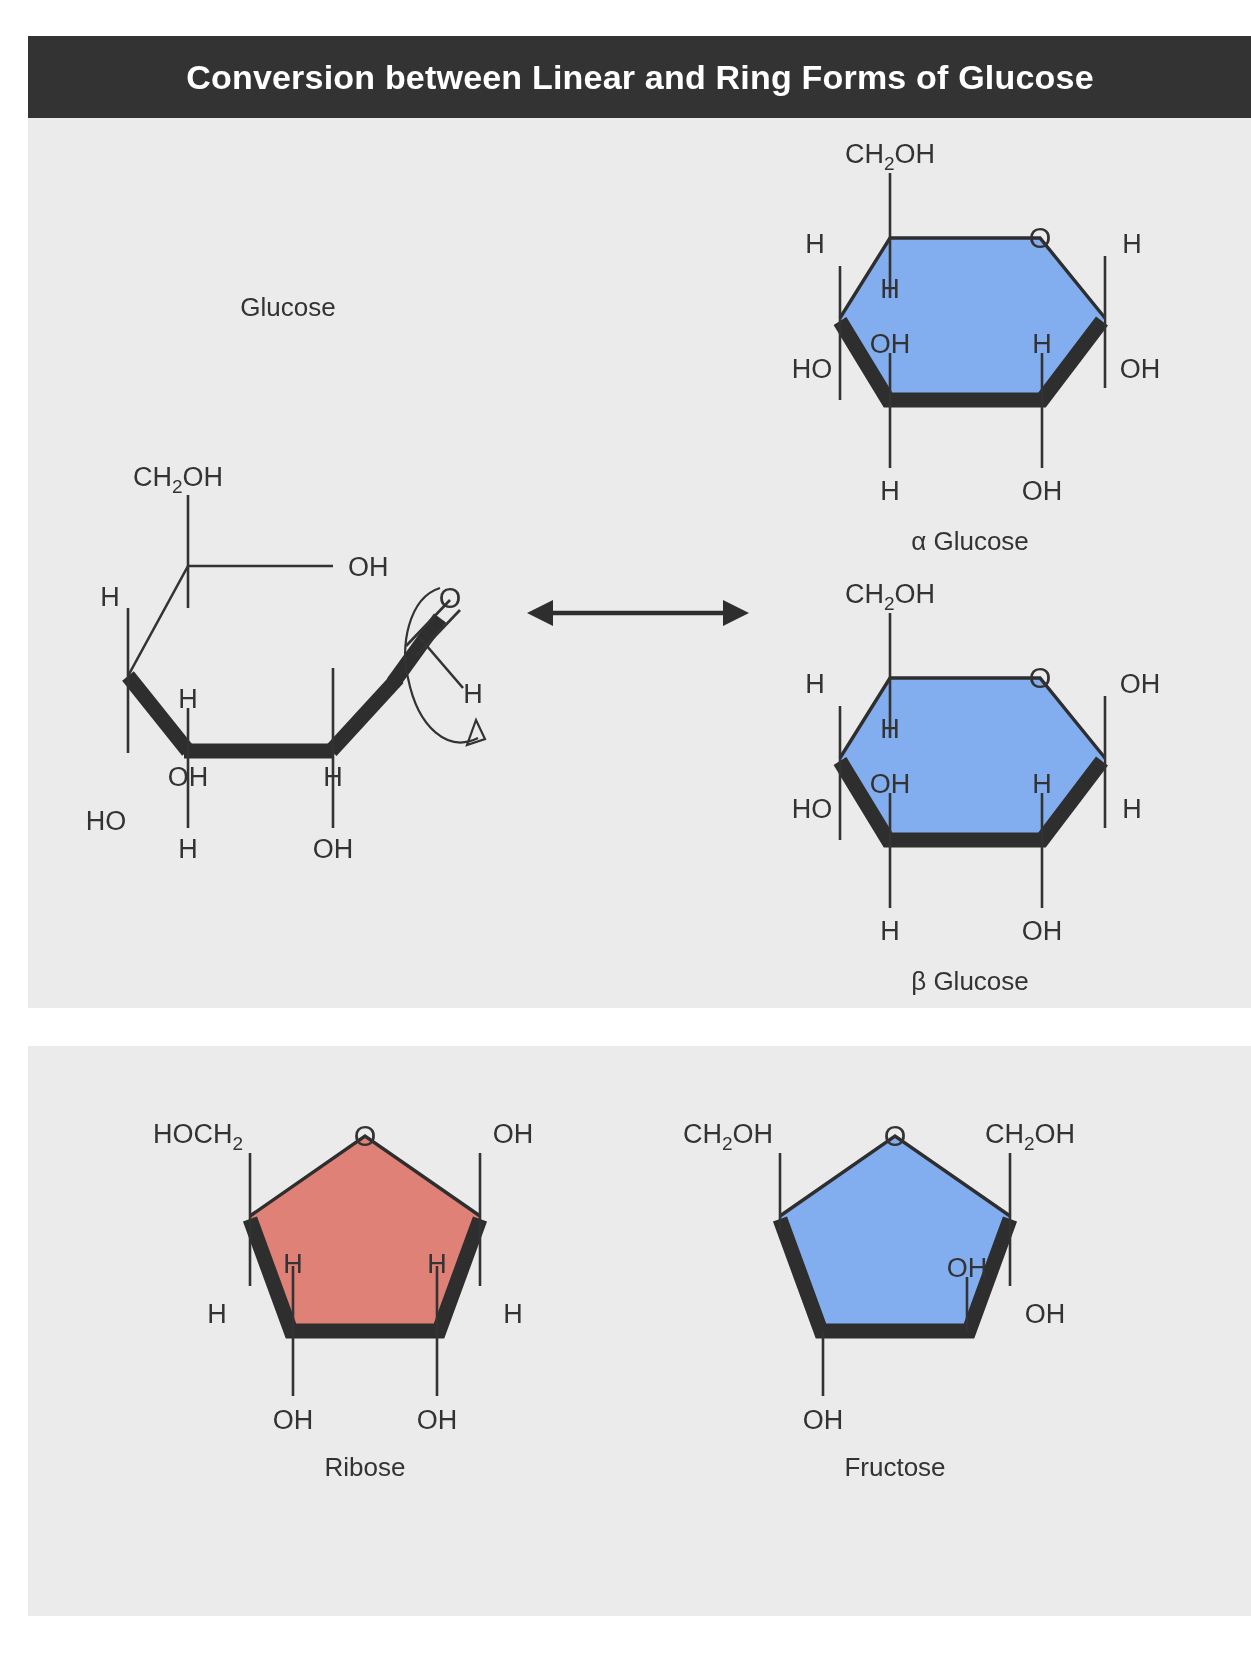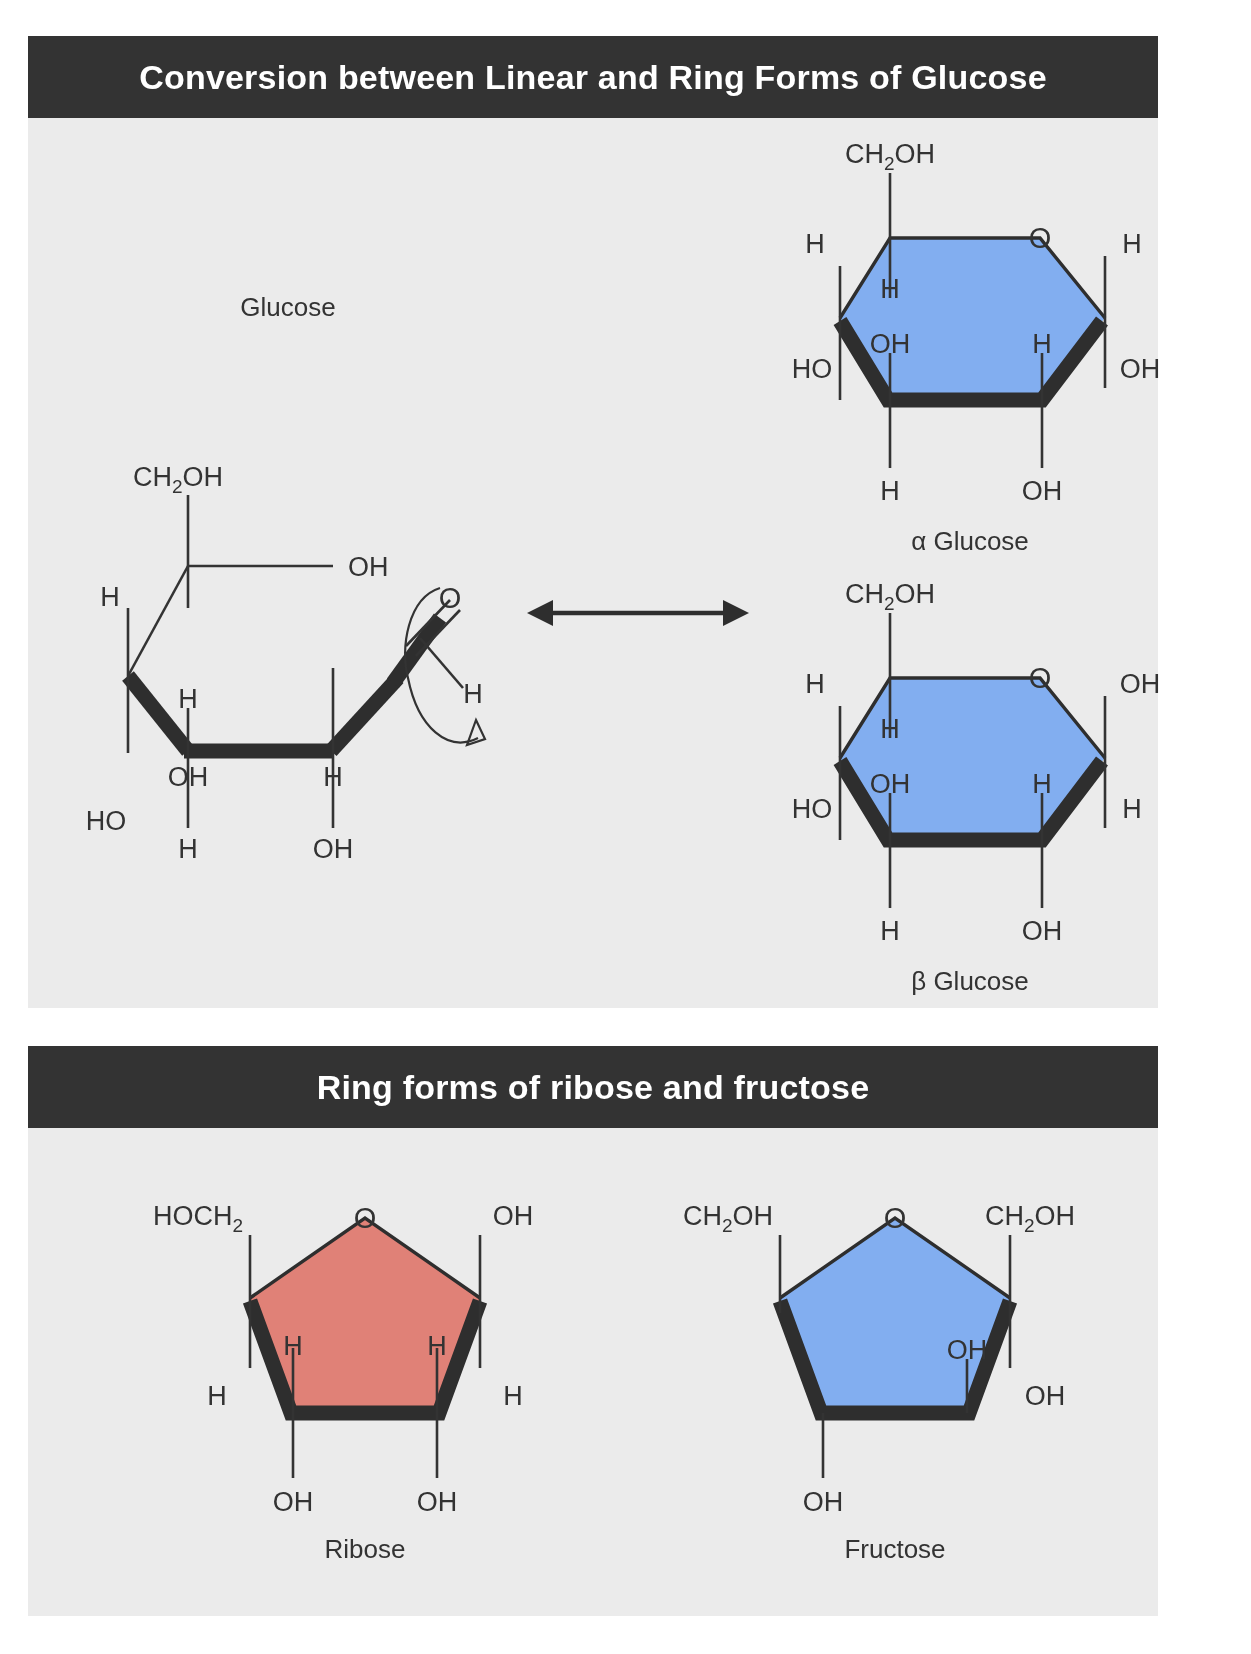--- a/index.html
+++ b/index.html
@@ -12,21 +12,21 @@
     width: 1251px;
     height: 1654px;
     font-family: "Liberation Sans", sans-serif;
     color: #333333;
     overflow: hidden;
     position: relative;
   }
   .panel {
     position: absolute;
     left: 28px;
-    width: 1130px;
+    width: 1224px;
     background: #ebebeb;
   }
   #panel-glucose { top: 36px;  height: 972px; }
   #panel-ribofruct { top: 1046px; height: 570px; }
 
   .panel-header {
     background: #333333;
     color: #ffffff;
     height: 82px;
     display: flex;
@@ -174,23 +174,20 @@
       <text class="chemlabel" x="140" y="362" text-anchor="middle">H</text>
       <text class="chemlabel" x="292" y="362" text-anchor="middle">OH</text>
       <text class="namelabel" x="220" y="412" text-anchor="middle">β Glucose</text>
     </svg>
 
   </div>
 </div>
 
 <div class="panel" id="panel-ribofruct">
 
-  <div class="panel-header">
-    <div class="title">Ring forms of ribose and fructose</div>
-  </div>
 
   <div class="panel-body">
 
     <svg width="480" height="400" viewBox="0 0 480 400" style="position:absolute; left:60px; top:35px;">
 
       <polygon class="ringfill-red" points="240,55 355,135 312,245 168,245 125,135"></polygon>
 
       <path class="thickedge" d="M 125,138 L 166,250 L 314,250 L 355,138"></path>
 
       <polyline class="ringedge" points="125,135 240,55 355,135"></polyline>

